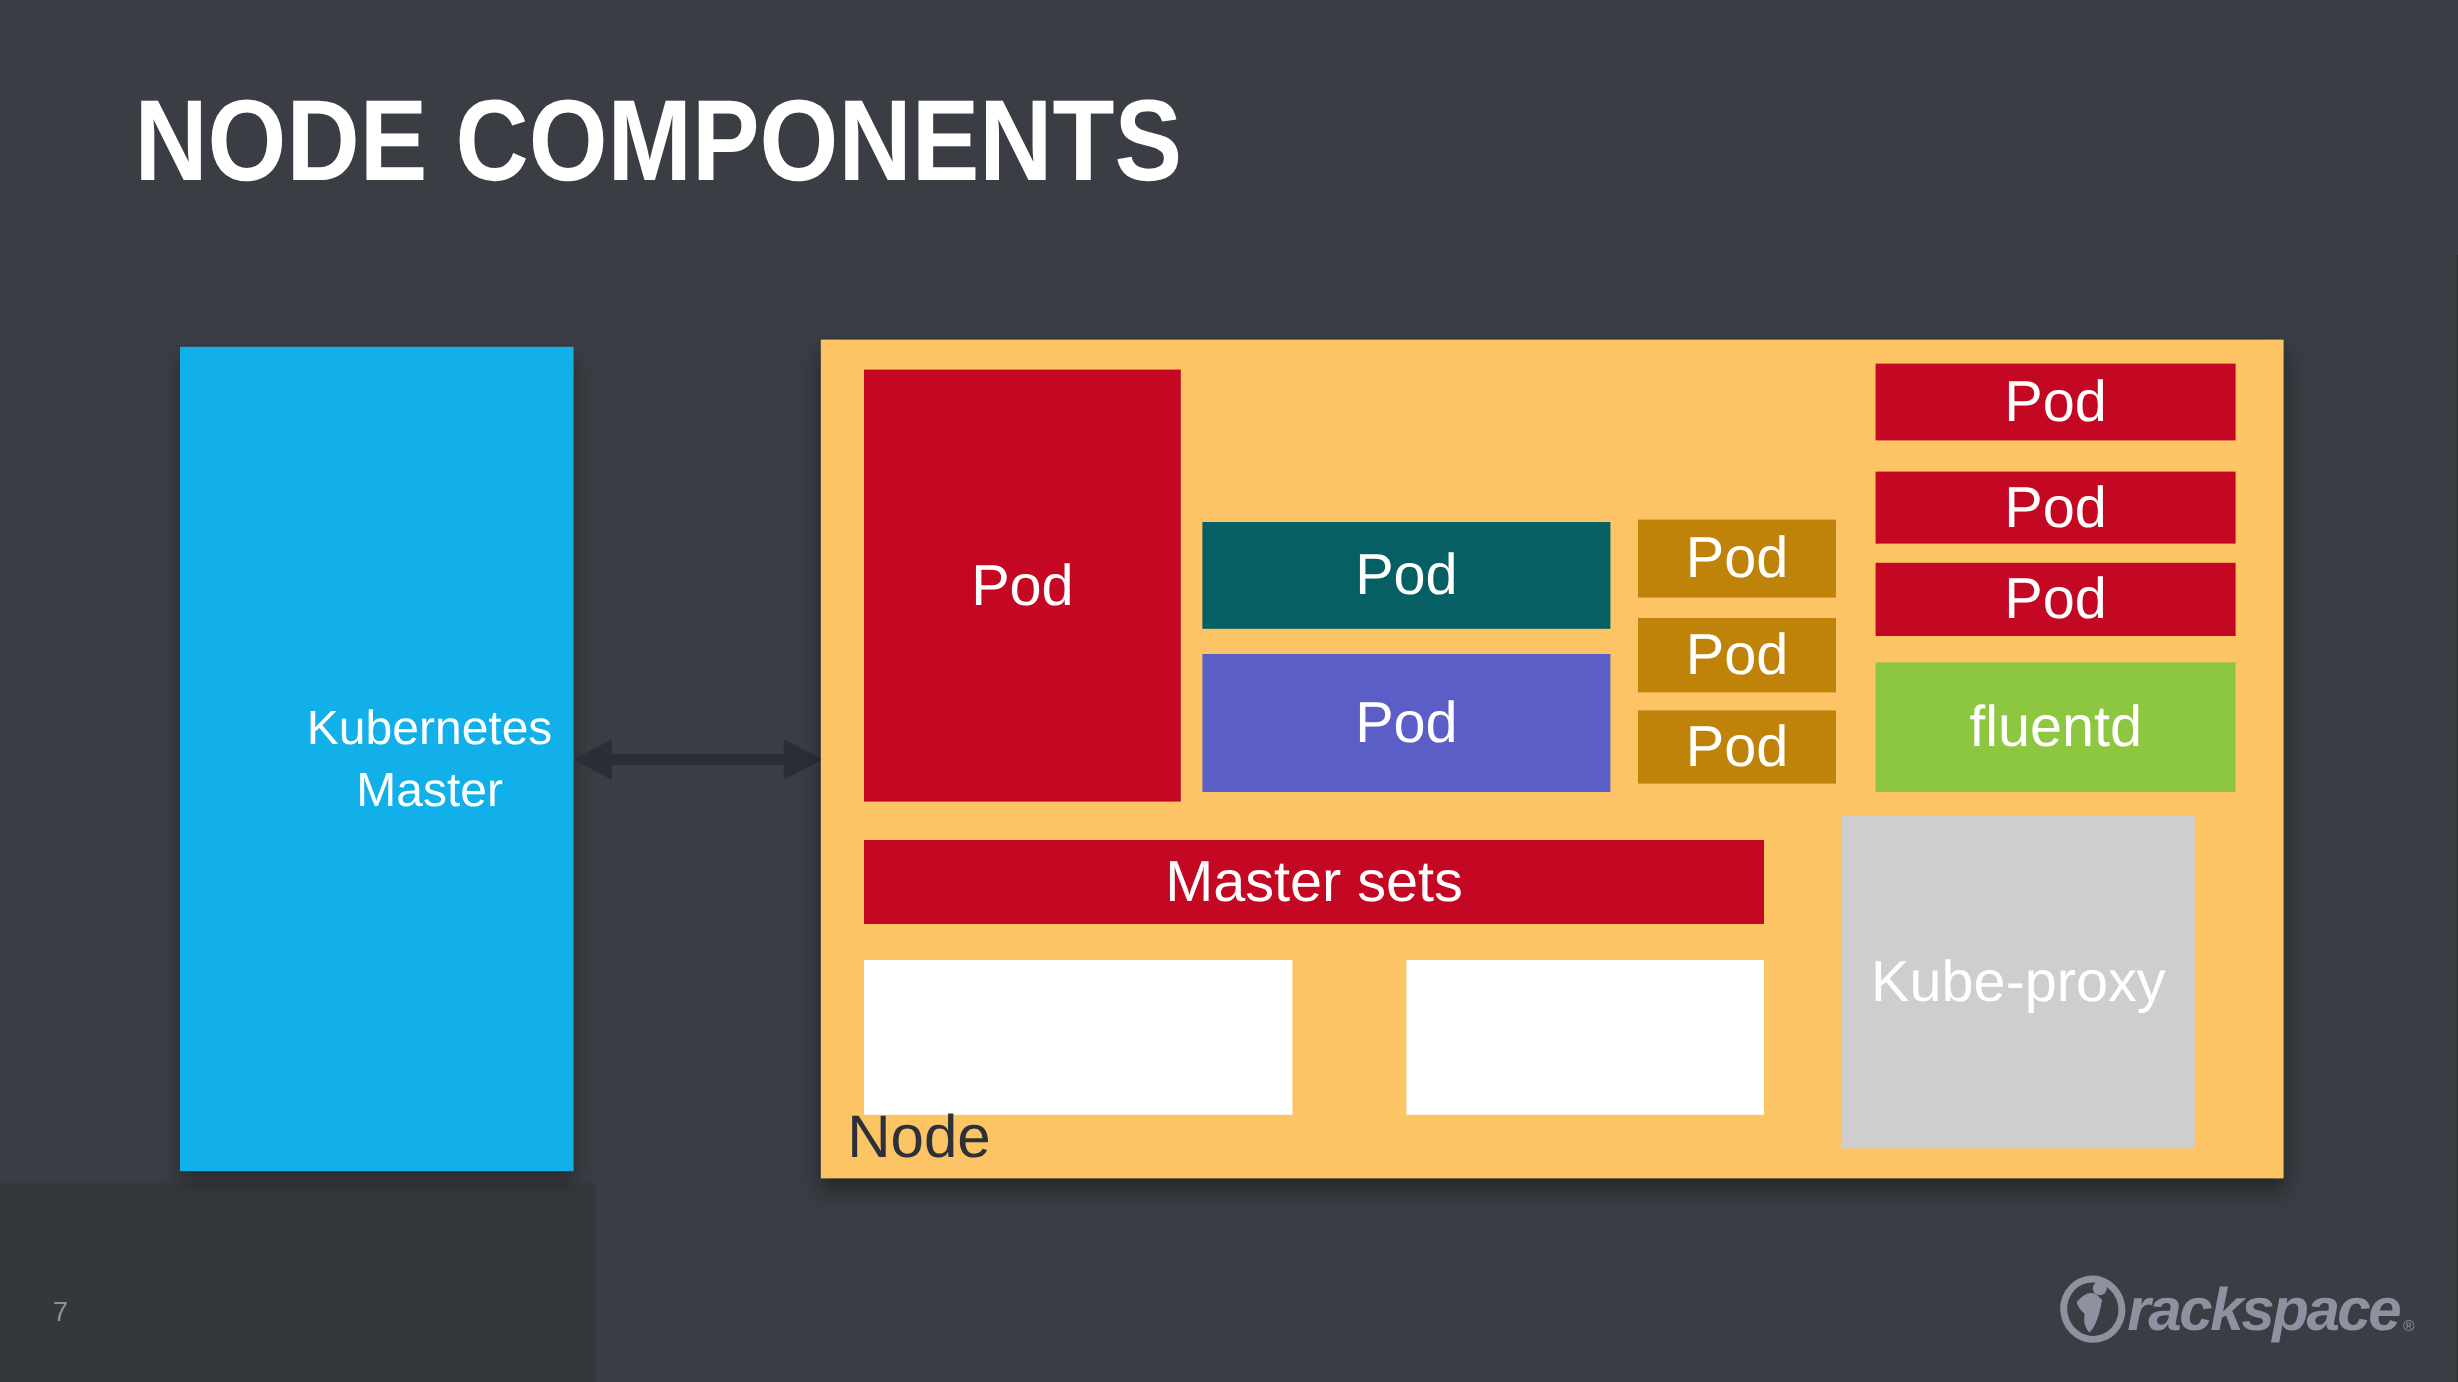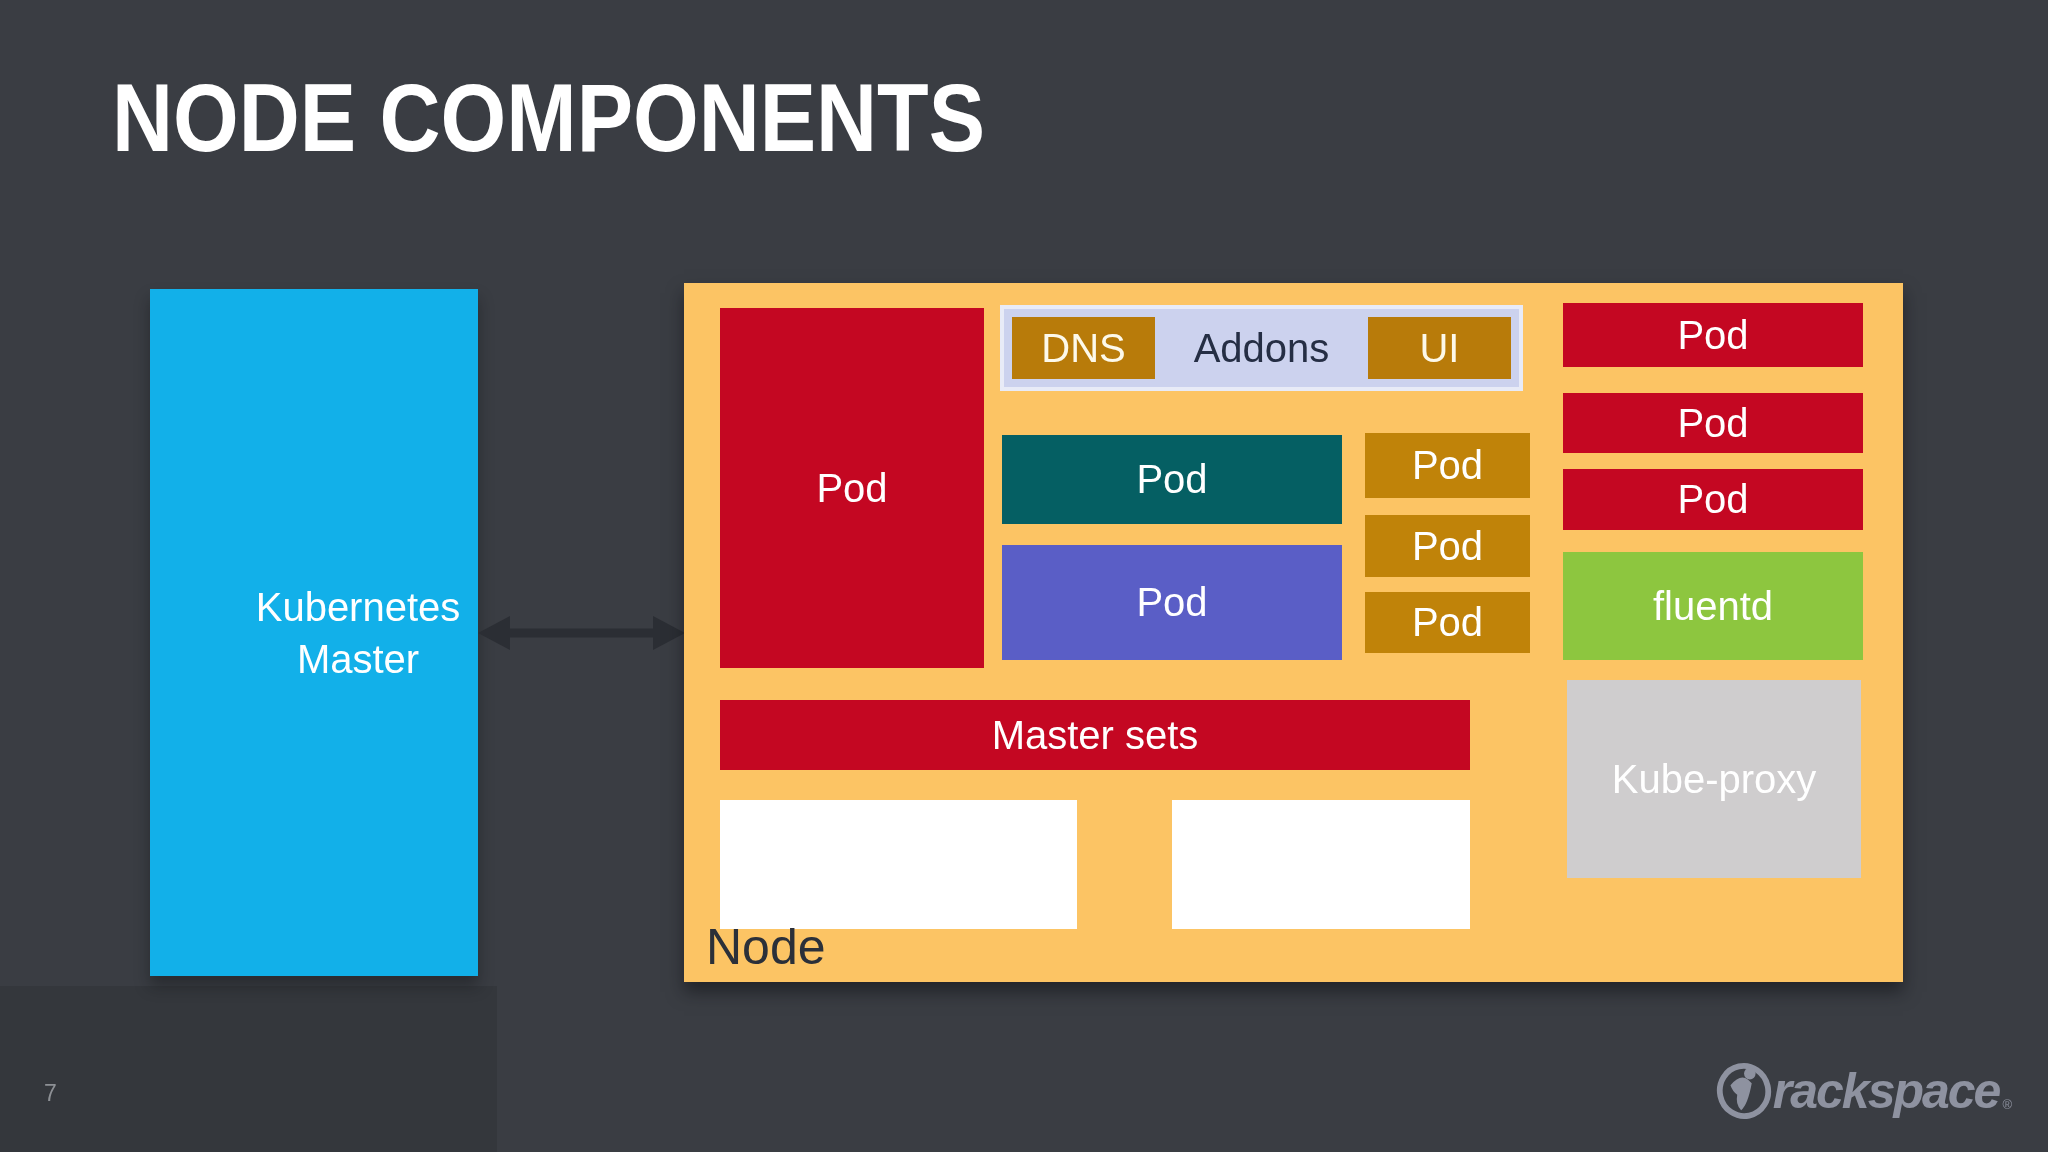--- a/index.html
+++ b/index.html
@@ -27,21 +27,21 @@
   }
   .master-box .label{color:#fff;font-size:40px;line-height:52px;width:240px;}
   .arrow-svg{position:absolute;left:478px;top:601px;}
   .node-box{
     position:absolute;left:684px;top:283px;width:1219px;height:699px;
     background:var(--node-orange,#fcc464);
     box-shadow:0 10px 16px rgba(15,17,20,.55);
   }
   .node-box .cell{
     position:absolute;display:flex;align-items:center;justify-content:center;
-    color:#fff;font-size:40px;
+    color:#fff;font-size:48px;
   }
   .pod-main{left:36px;top:25px;width:264px;height:360px;background:var(--pod-red,#c40722);font-size:42px;}
   .addons-bar{
     position:absolute;left:316px;top:22px;width:523px;height:86px;
     background:var(--addons-bg,#ccd2ee);
     border:4px solid rgba(255,255,255,0.55);box-sizing:border-box;
     display:flex;align-items:center;justify-content:space-between;
     padding:0 8px;
   }
   .addon-chip{
@@ -52,21 +52,21 @@
   .addons-label{color:var(--addons-text,#252e44);font-size:40px;}
   .pod-teal{left:318px;top:152px;width:340px;height:89px;background:var(--pod-teal,#055f63);}
   .pod-purple{left:318px;top:262px;width:340px;height:115px;background:var(--pod-purple,#5a5ec6);}
   .pod-gold-1{left:681px;top:150px;width:165px;height:65px;background:var(--pod-gold,#c08309);}
   .pod-gold-2{left:681px;top:232px;width:165px;height:62px;background:var(--pod-gold,#c08309);}
   .pod-gold-3{left:681px;top:309px;width:165px;height:61px;background:var(--pod-gold,#c08309);}
   .pod-red-1{left:879px;top:20px;width:300px;height:64px;background:var(--pod-red,#c40722);}
   .pod-red-2{left:879px;top:110px;width:300px;height:60px;background:var(--pod-red,#c40722);}
   .pod-red-3{left:879px;top:186px;width:300px;height:61px;background:var(--pod-red,#c40722);}
   .fluentd{left:879px;top:269px;width:300px;height:108px;background:var(--fluentd-green,#8dc63f);}
-  .kube-proxy{left:883px;top:397px;width:294px;height:198px;background:var(--kubeproxy-gray,#cfcdce);font-size:42px;}
+  .kube-proxy{left:851px;top:397px;width:294px;height:277px;background:var(--kubeproxy-gray,#cfcdce);font-size:42px;}
   .daemon-sets{left:36px;top:417px;width:750px;height:70px;background:var(--pod-red,#c40722);}
   .docker{left:36px;top:517px;width:357px;height:129px;background:var(--white-box,#ffffff);color:var(--dark-text,#2b3039);font-size:42px;}
   .kubelet{left:488px;top:517px;width:298px;height:129px;background:var(--white-box,#ffffff);color:var(--dark-text,#2b3039);font-size:42px;}
   .node-label{
     position:absolute;left:22px;bottom:6px;
     color:var(--dark-text,#2b3039);font-size:50px;
   }
   .page-number{
     position:absolute;left:44px;top:1080px;
     color:var(--page-gray,#8d9095);font-size:23px;
@@ -96,25 +96,20 @@
   <svg class="arrow-svg" width="207" height="64" viewBox="0 0 207 64">
     <line x1="24" y1="32" x2="183" y2="32" stroke="#2b2e34" stroke-width="9"></line>
     <polygon points="0,32 32,15 32,49" fill="#2b2e34"></polygon>
     <polygon points="207,32 175,15 175,49" fill="#2b2e34"></polygon>
   </svg>
 
   <div class="node-box">
 
     <div class="cell pod-main">Pod</div>
 
-    <div class="addons-bar">
-      <div class="addon-chip">DNS</div>
-      <div class="addons-label">Addons</div>
-      <div class="addon-chip">UI</div>
-    </div>
 
     <div class="cell pod-teal">Pod</div>
     <div class="cell pod-purple">Pod</div>
 
     <div class="cell pod-gold-1">Pod</div>
     <div class="cell pod-gold-2">Pod</div>
     <div class="cell pod-gold-3">Pod</div>
 
     <div class="cell pod-red-1">Pod</div>
     <div class="cell pod-red-2">Pod</div>

